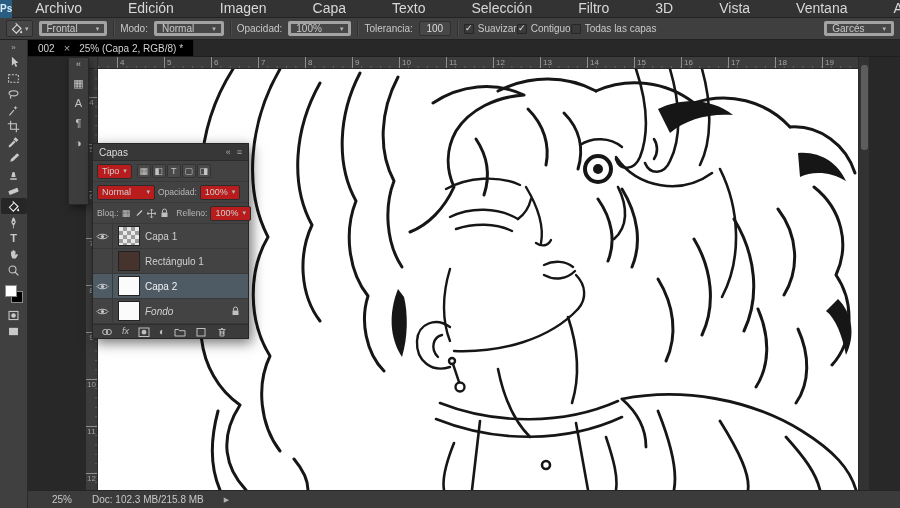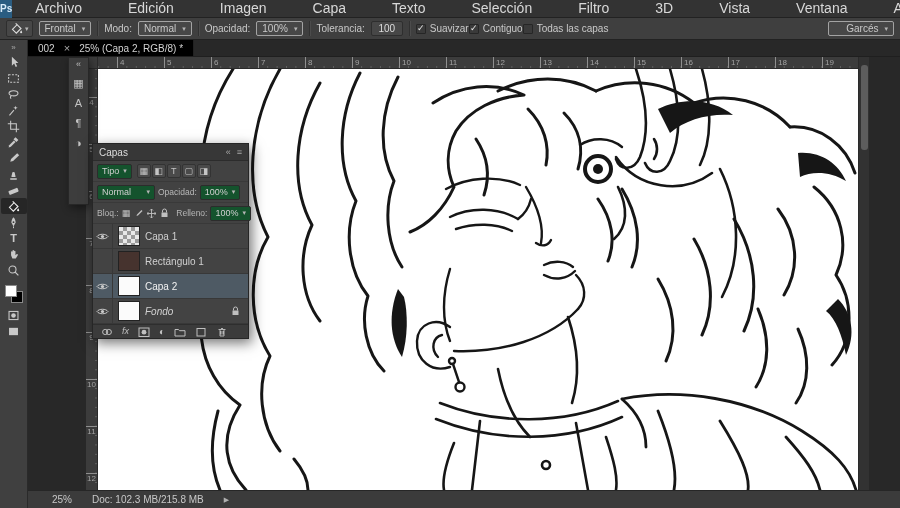--- a/index.html
+++ b/index.html
@@ -13,21 +13,21 @@
   .ps-logo{width:18px;height:18px;background:#2a5d82;color:#d9ecfa;font-weight:bold;font-size:10px;
            display:flex;align-items:center;justify-content:center}
   .menus{display:flex}
   .menu-item{font-size:14px;color:#d8d8d8;padding:0 23px;line-height:17px;white-space:nowrap}
 
   
   .optionsbar{height:22px;background:#3f3f3f;border-bottom:1px solid #222;display:flex;align-items:center;
               font-size:10px;color:#c9c9c9;gap:6px;padding:0 6px}
   .tool-thumb{display:flex;align-items:center;gap:2px;padding:1px 3px;border:1px solid #2e2e2e;
               background:#474747;border-radius:2px;height:17px}
-  .combo{display:flex;align-items:center;gap:6px;padding:0 5px;border:1px solid #a3a3a3;background:#474747;
+  .combo{display:flex;align-items:center;gap:18px;padding:0 5px;border:3px solid #a3a3a3;background:#474747;
          border-radius:2px;height:15px;white-space:nowrap}
   .caret{font-size:7px;color:#b5b5b5}
   .num-input{width:32px;height:15px;background:#474747;border:1px solid #2e2e2e;color:#ddd;font-size:10px;
              text-align:center;border-radius:2px;padding:0;font-family:inherit}
   .vsep{width:1px;height:15px;background:#313131;box-shadow:1px 0 0 #4c4c4c}
   .opt-check{display:flex;align-items:center;gap:4px;white-space:nowrap}
   .cb{width:10px;height:10px;background:#3a3a3a;border:1px solid #262626;border-radius:1px;
       display:inline-flex;align-items:center;justify-content:center}
   .opt-check.checked .cb::after{content:"✓";font-size:9px;color:#e9e9e9;line-height:1}
   .workspace-combo{margin-left:auto;min-width:66px;justify-content:flex-end}
@@ -82,21 +82,21 @@
   .dock-collapse{font-size:9px;color:#bbb;line-height:1}
   .dock-icon{font-size:11px;color:#c3c3c3;line-height:1}
 
   
   .layers-panel{position:absolute;left:64px;top:86px;width:157px;background:#424242;border:1px solid #262626;
                 box-shadow:3px 4px 12px rgba(0,0,0,.55);z-index:6;font-size:10px}
   .lp-header{height:17px;background:#373737;border-bottom:1px solid #2c2c2c;display:flex;align-items:center;padding:0 6px}
   .lp-title{font-size:10px;color:#ddd}
   .lp-header-icons{margin-left:auto;display:flex;gap:6px;font-size:9px;color:#a8a8a8}
   .lp-row{height:21px;display:flex;align-items:center;padding:0 4px;gap:3px;border-bottom:1px solid #393939;background:#424242}
-  .lp-combo{display:flex;align-items:center;background:#14532d;border:1px solid #2c2c2c;border-radius:2px;height:15px;
+  .lp-combo{display:flex;align-items:center;background:#b91c1c;border:1px solid #2c2c2c;border-radius:2px;height:15px;
             padding:0 4px;gap:4px;font-size:9px;color:#d0d0d0;white-space:nowrap}
   .lp-label{font-size:8.5px;color:#b8b8b8;white-space:nowrap}
   .filter-icons{display:flex;gap:1px;margin-left:2px}
   .filter-icon{width:14px;height:14px;display:flex;align-items:center;justify-content:center;font-size:9px;
                color:#c5c5c5;background:#4a4a4a;border:1px solid #333;border-radius:2px}
   .lock-icons{display:flex;gap:4px;align-items:center}
   .lock-glyph{font-size:9px;color:#c0c0c0;line-height:1}
   .layer-row{height:25px;display:flex;align-items:center;border-bottom:1px solid #383838;background:#434343;color:#d0d0d0}
   .layer-row.selected{background:#4e5a64;color:#f2f2f2}
   .eye-cell{width:20px;height:100%;display:flex;align-items:center;justify-content:center;

